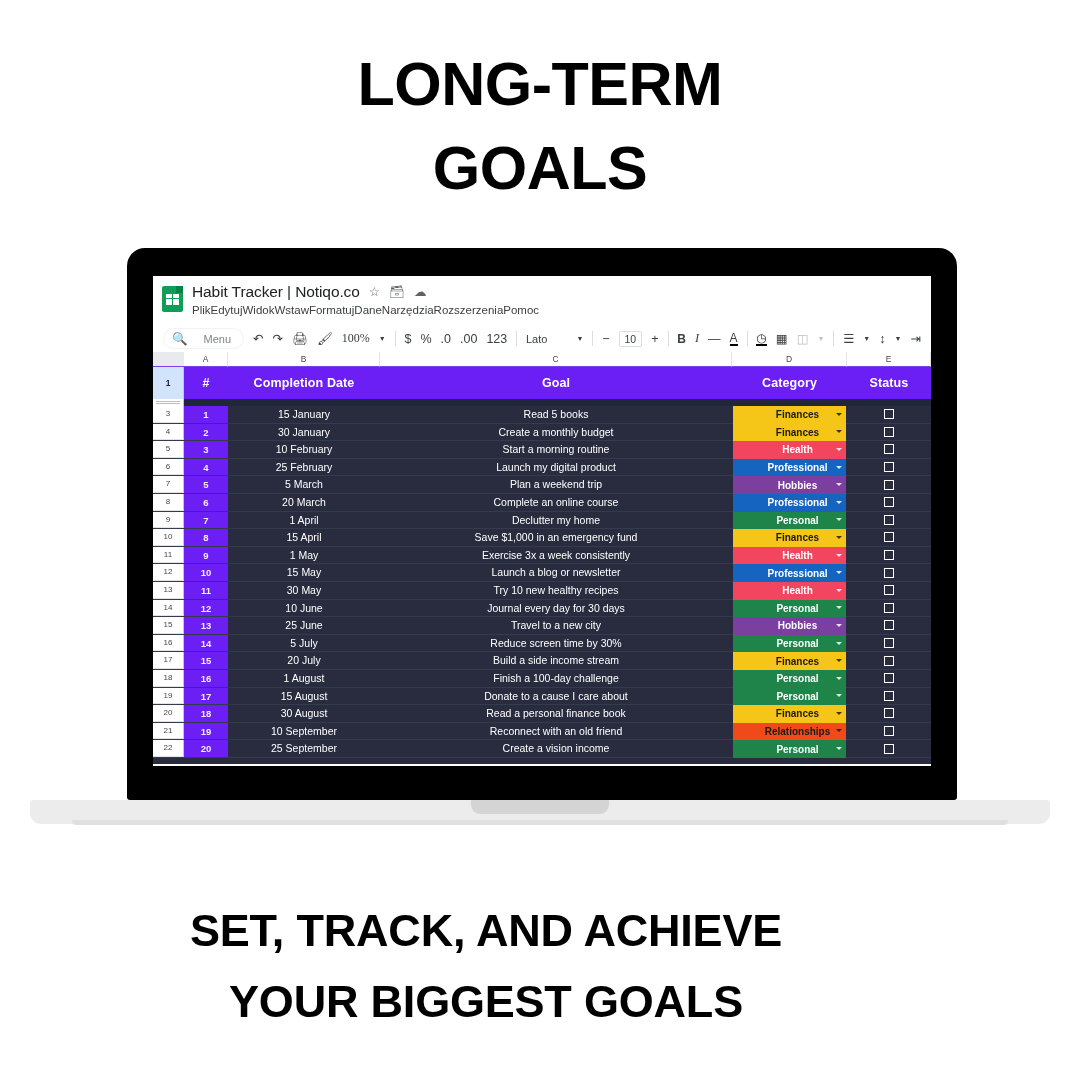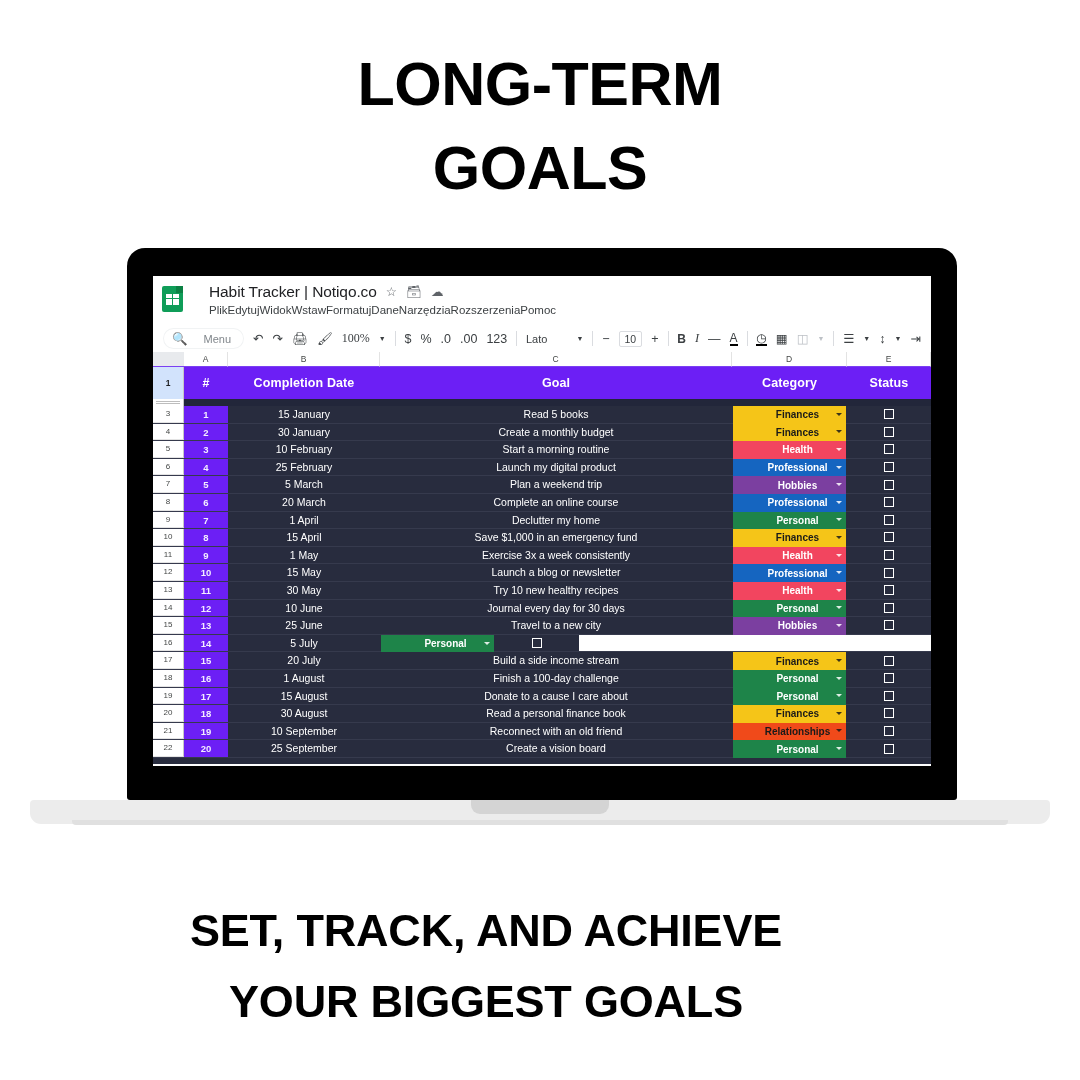--- a/index.html
+++ b/index.html
@@ -89,21 +89,21 @@
   .gs-logo .grid {
     position:absolute; left:4px; top:8px; width:13px; height:11px;
     background:#fff;
   }
   .gs-logo .grid::before, .gs-logo .grid::after {
     content:""; position:absolute; background:#0f9d58;
   }
   .gs-logo .grid::before { left:0; top:3.5px; width:13px; height:1.3px; }
   .gs-logo .grid::after { left:6px; top:0; width:1.3px; height:11px; }
 
-  .gs-titlewrap { margin-left: 26px; }
+  .gs-titlewrap { margin-left: 9px; }
   .gs-title-row { display: flex; align-items: center; gap: 9px; }
   .gs-title { font-size: 15.5px; color: #202124; letter-spacing: -0.1px; }
   .gs-ticon { color: #5f6368; font-size: 12.5px; line-height: 1; }
   .gs-menu { display: flex; margin-top: 3px; }
   .gs-menu-item { font-size: 11.5px; color: #3c4043; }
 
   
   .gs-toolbar {
     display: flex; align-items: center; gap: 9px;
     height: 27px; margin: 1px 10px 0 10px;
@@ -504,20 +504,21 @@
               </div>
             </div>
             <div class="c-status w-e">
               <span class="cbox"></span>
             </div>
           </div>
           <div class="drow">
             <div class="gut w-gut">16</div>
             <div class="c-num w-a">14</div>
             <div class="c-date w-b">5 July</div>
+            <div class="c-goal w-c">Reduce screen time by 30%</div>
             <div class="c-cat w-d">
               <div class="chip" style="background:#1e8449;color:#ffffff">
                 <span>Personal</span>
                 <span class="dd"></span>
               </div>
             </div>
             <div class="c-status w-e">
               <span class="cbox"></span>
             </div>
           </div>
@@ -593,21 +594,21 @@
               </div>
             </div>
             <div class="c-status w-e">
               <span class="cbox"></span>
             </div>
           </div>
           <div class="drow">
             <div class="gut w-gut">22</div>
             <div class="c-num w-a">20</div>
             <div class="c-date w-b">25 September</div>
-            <div class="c-goal w-c">Create a vision board</div>
+            <div class="c-goal w-c">Create a vision income</div>
             <div class="c-cat w-d">
               <div class="chip" style="background:#1e8449;color:#ffffff">
                 <span>Personal</span>
                 <span class="dd"></span>
               </div>
             </div>
             <div class="c-status w-e">
               <span class="cbox"></span>
             </div>
           </div>

